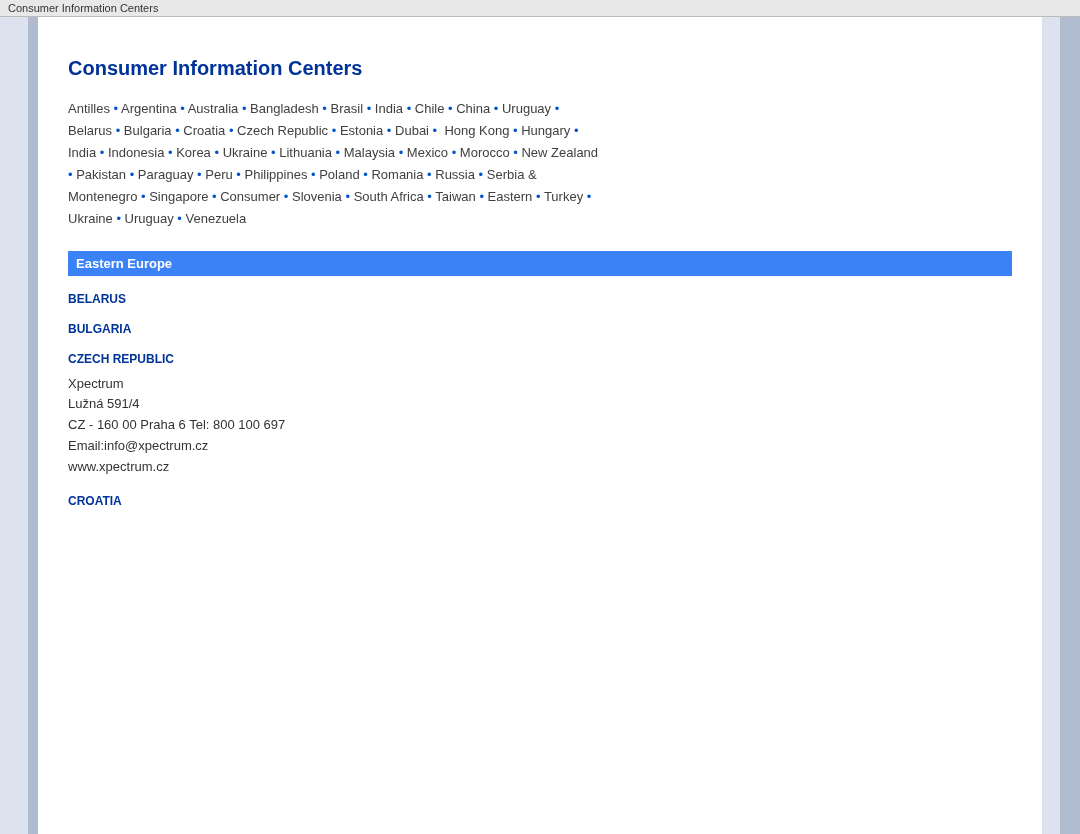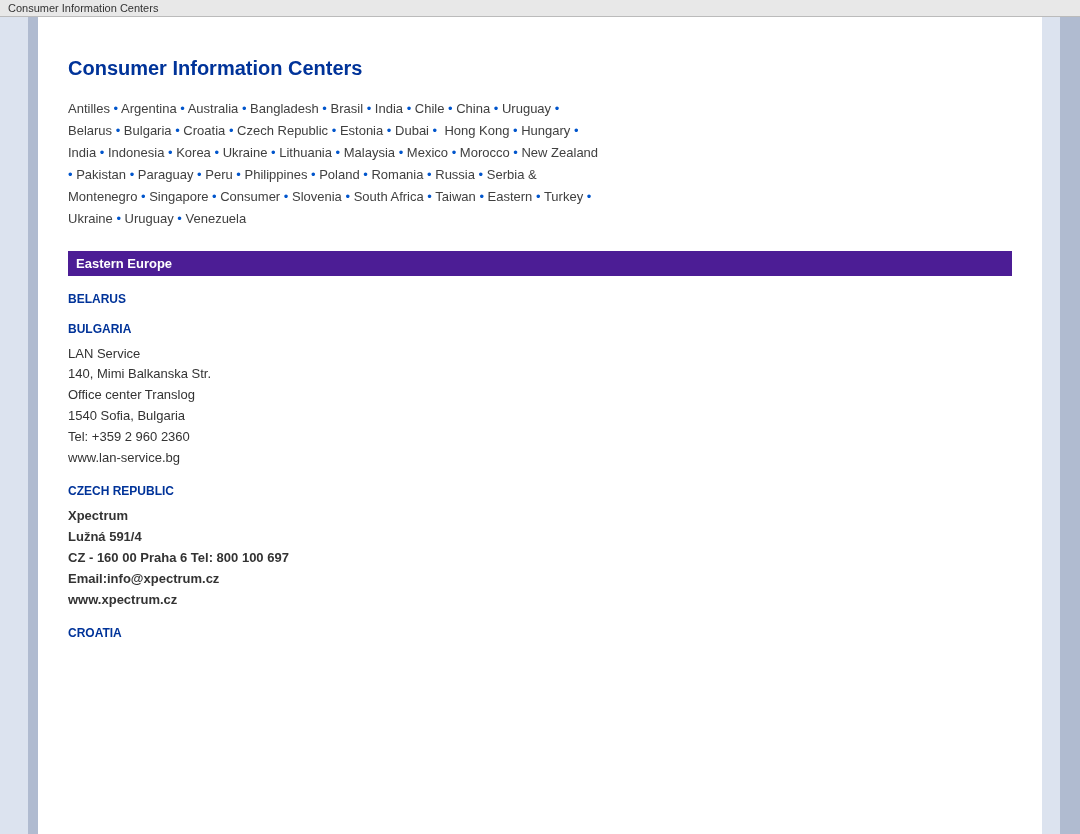--- a/index.html
+++ b/index.html
@@ -77,21 +77,21 @@
       color: #0055cc;
       font-size: 13px;
     }
 
     .links-section a {
       color: #404040;
       text-decoration: none;
     }
 
     .section-header {
-      background: #4c1d95;
+      background: #3b82f6;
       color: white;
       padding: 5px 8px;
       font-size: 13px;
       font-weight: bold;
       margin-bottom: 16px;
     }
 
     .country-title {
       color: #003399;
       font-weight: bold;
@@ -171,28 +171,22 @@
         <a>Uruguay</a> •
         <a>Venezuela</a>
       </span>
     </div>
 
     <div class="section-header">Eastern Europe</div>
 
     <div id="countries-container">
         <div class="country-title">BELARUS</div>
         <div class="country-title">BULGARIA</div>
-        <div class="country-info" style="white-space: pre-line;">LAN Service
-140, Mimi Balkanska Str.
-Office center Translog
-1540 Sofia, Bulgaria
-Tel: +359 2 960 2360
-www.lan-service.bg</div>
         <div class="country-title">CZECH REPUBLIC</div>
-        <div class="country-info" style="white-space: pre-line; font-weight: bold;">Xpectrum
+        <div class="country-info" style="white-space: pre-line;">Xpectrum
 Lužná 591/4
 CZ - 160 00 Praha 6 Tel: 800 100 697
 Email:info@xpectrum.cz
 www.xpectrum.cz</div>
         <div class="country-title">CROATIA</div>
       </div>
   </div>
 
   <div class="right-sidebar">
     <div class="right-sidebar-inner1"></div>

